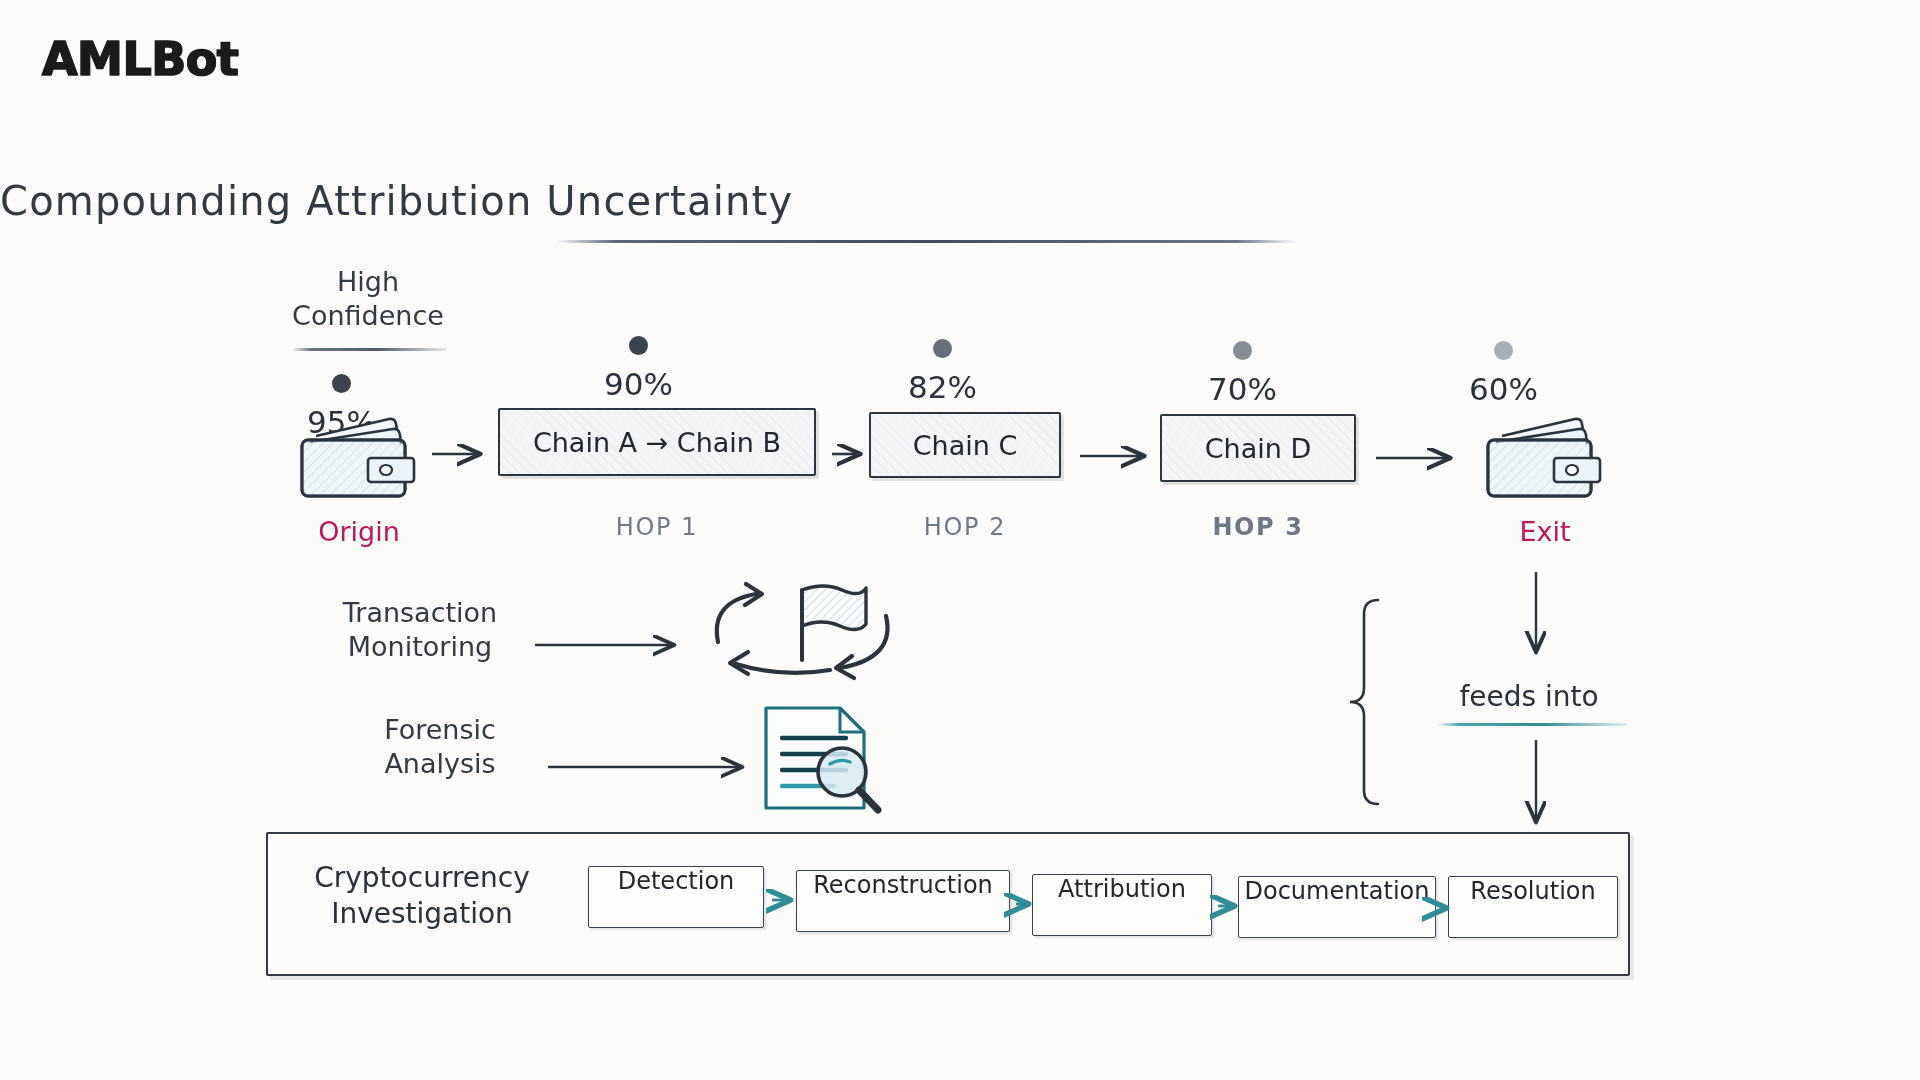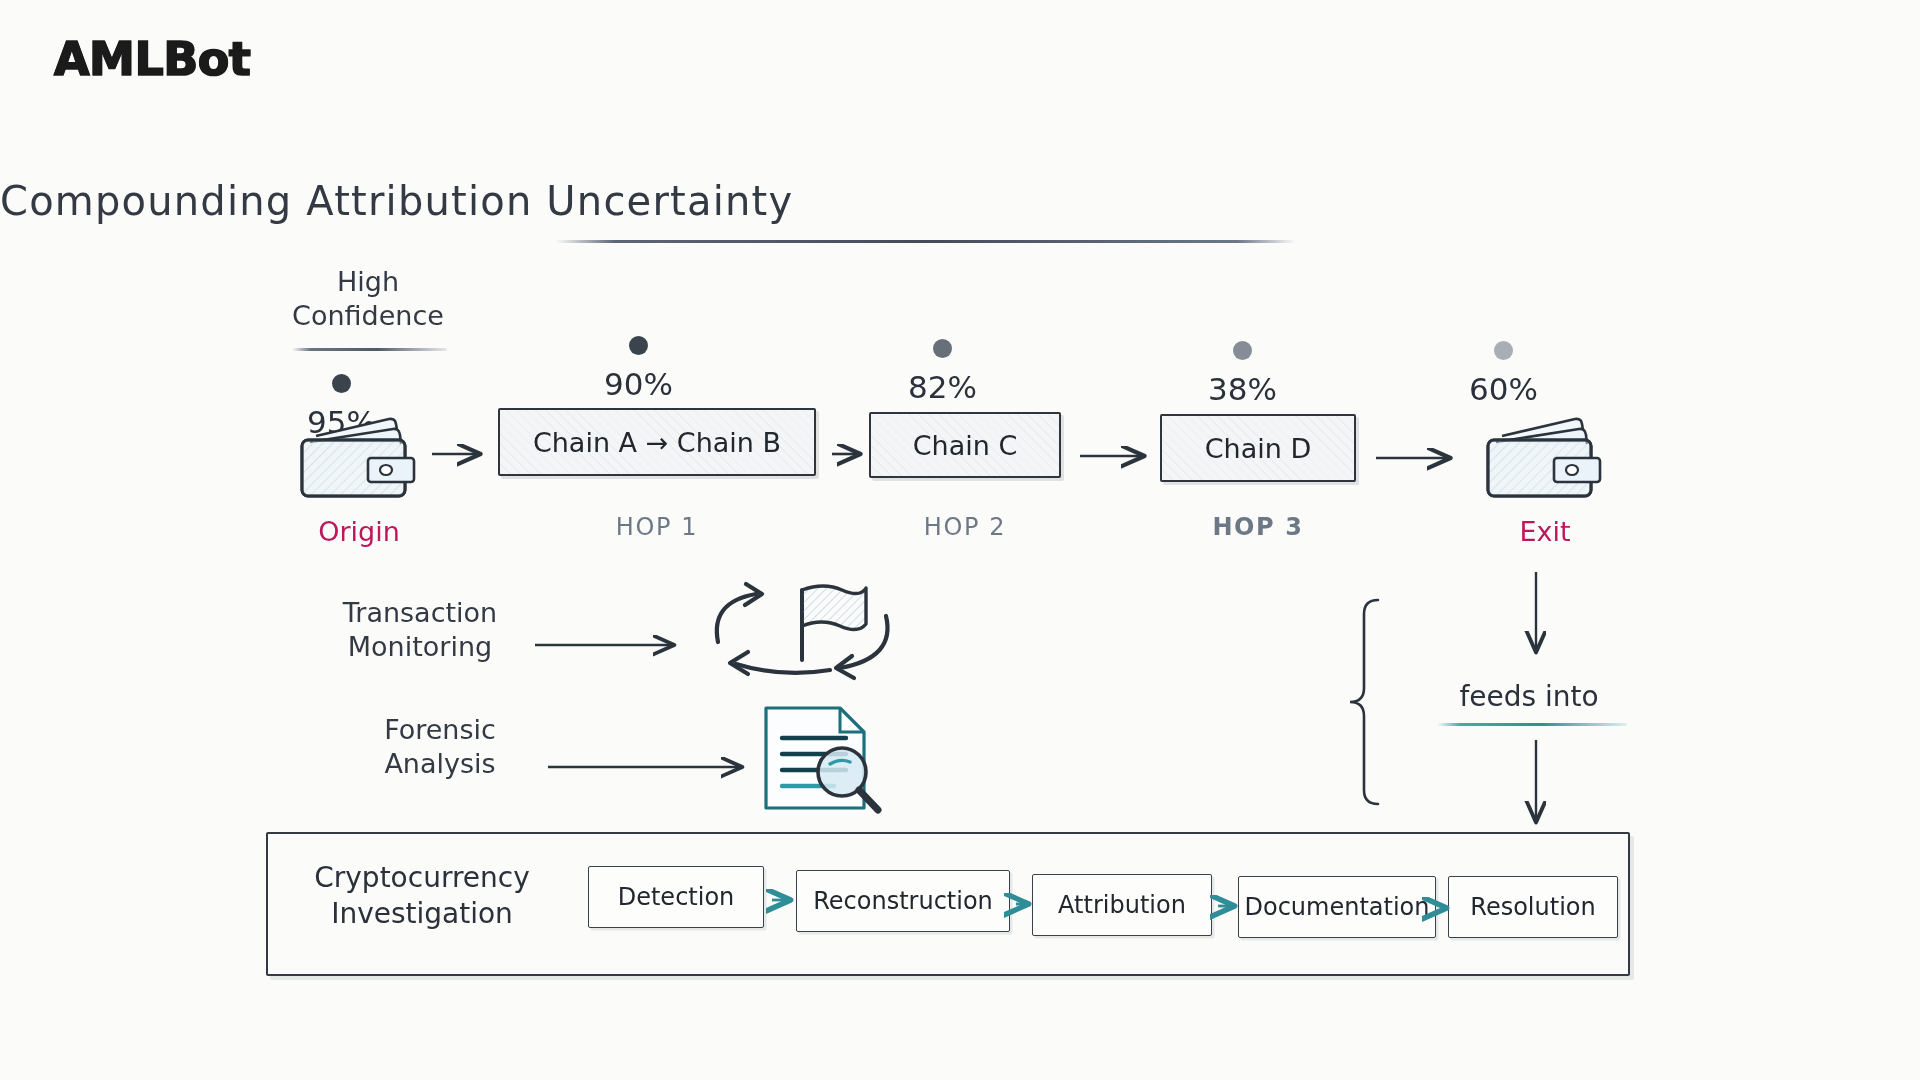--- a/index.html
+++ b/index.html
@@ -27,21 +27,20 @@
     position: absolute;
     left: 42px;
     top: 32px;
     font-family: "DejaVu Sans", sans-serif;
     font-weight: 700;
     font-size: 46px;
     letter-spacing: -0.5px;
     color: #1b1b1b;
     -webkit-text-stroke: 1.6px #1b1b1b;
     text-shadow: 0.6px 0.4px 0 #2a2a2a, -0.5px -0.3px 0 #111;
-    margin-left: 12px;
   }
 
   
   #title-wrap {
     position: absolute;
     left: 0;
     top: 178px;
     width: 1648px;
     text-align: left;
   }
@@ -203,21 +202,21 @@
     line-height: 1.28;
     color: #2b313a;
   }
   .step-box {
     position: absolute;
     box-sizing: border-box;
     border: 1.8px solid #3a414a;
     border-radius: 2px;
     background: #fdfdfc;
     display: flex;
-    align-items: center;
+    align-items: flex-start;
     justify-content: center;
     font-size: 24px;
     color: #22272e;
     height: 62px;
     box-shadow: 2.5px 2.5px 0 rgba(50,56,64,0.10);
   }
 
   svg { display: block; }
   .ovl { position: absolute; left: 0; top: 0; pointer-events: none; }
 </style>
@@ -249,21 +248,21 @@
     <span>90%</span>
   </div>
 
   <div class="conf hand" style="left:908px; top:339px;">
     <span class="dot" style="background:#676f79"></span>
     <span>82%</span>
   </div>
 
   <div class="conf hand" style="left:1208px; top:341px;">
     <span class="dot" style="background:#868d96"></span>
-    <span>38%</span>
+    <span>70%</span>
   </div>
 
   <div class="conf hand" style="left:1469px; top:341px;">
     <span class="dot" style="background:#a8aeb6"></span>
     <span>60%</span>
   </div>
 
   <div class="wallet-slot" style="left:294px; top:412px;">
     <svg width="128" height="92" viewBox="0 0 128 92">
       <defs>

